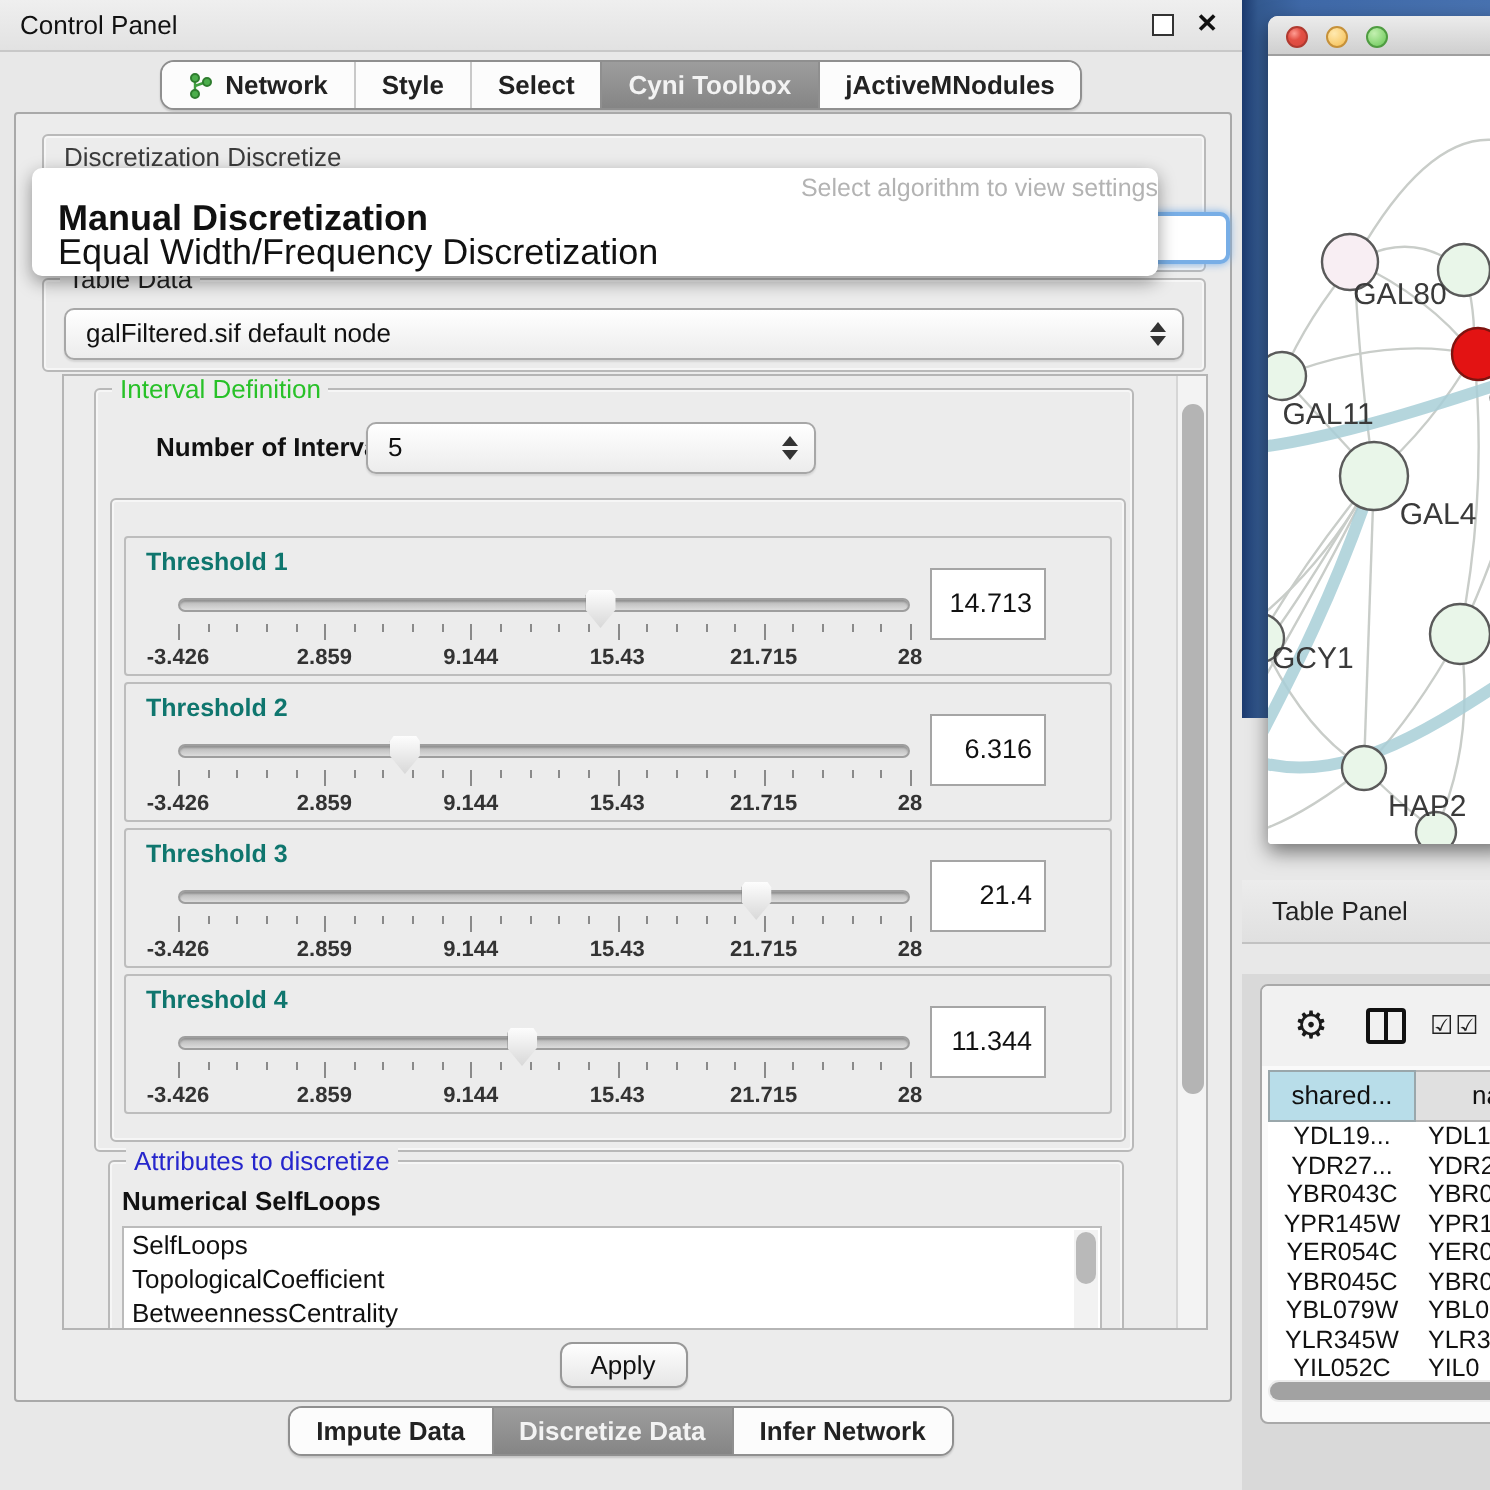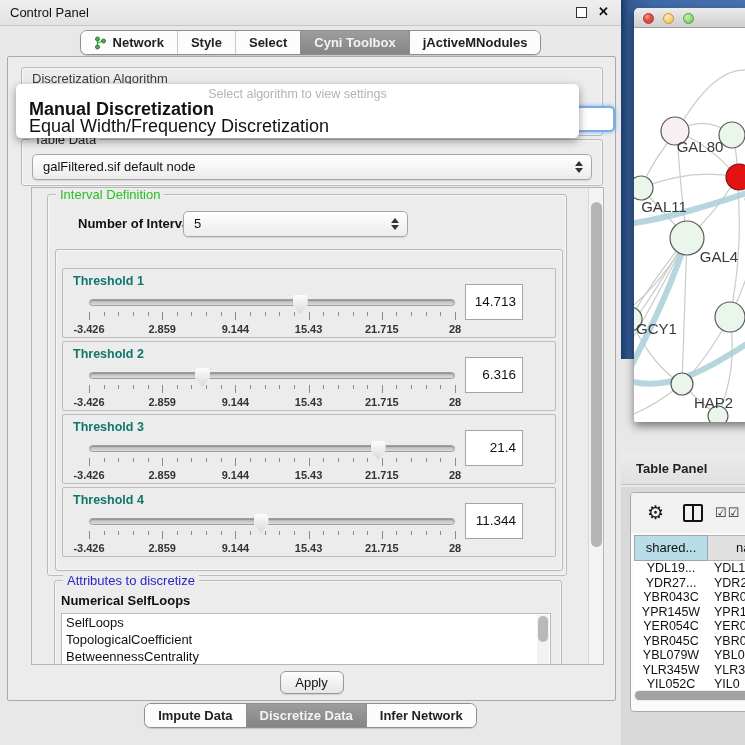--- a/index.html
+++ b/index.html
@@ -26,21 +26,21 @@
   .main-panel { position:absolute; left:7px; top:56px; width:609px; height:645px; background:#ececec; border:1px solid #a9a9a9; border-radius:2px; }
 
   .group-box { position:absolute; border:1px solid #b9b9b9; border-radius:3px; box-shadow:inset 0 0 0 1px rgba(255,255,255,.55); }
   .group-label { position:absolute; top:-8px; left:8px; background:#ececec; padding:0 4px; font-size:13px; }
 
   .disc-group { left:13px; top:10px; width:582px; height:69px; }
   .disc-label { position:absolute; left:10px; top:3px; font-size:13px; color:#3c3c3c; background:transparent; }
   .focus-combo-stub { position:absolute; left:551px; top:38px; width:42px; height:26px; background:#fff; border:2px solid #78aee6; border-radius:5px; box-shadow:0 0 4px #78aee6; }
 
   .algo-popup { position:absolute; left:8px; top:27px; width:563px; height:54px; background:#fff; border-radius:5px; box-shadow:0 3px 9px rgba(0,0,0,.4); z-index:30; overflow:hidden; }
-  .popup-placeholder { text-align:center; color:#b3b3b3; font-size:12.5px; padding-top:3px; }
+  .popup-placeholder { text-align:right; color:#b3b3b3; font-size:12.5px; padding-top:3px; }
   .popup-option { font-size:18px; color:#111; padding-left:13px; line-height:17px; }
   .popup-option.bold { font-weight:bold; }
 
   .tabledata-group { left:13px; top:82px; width:582px; height:47px; }
 
   .mac-combo { position:absolute; height:26px; background:linear-gradient(#ffffff,#ececec); border:1px solid #a7a7a7; border-radius:5px; font-size:13px; line-height:24px; padding-left:10px; color:#111; box-shadow:0 1px 1px rgba(0,0,0,.1); }
   .spinner { position:absolute; right:8px; top:50%; transform:translateY(-50%); width:8px; height:14px; }
   .spinner:before, .spinner:after { content:""; position:absolute; left:0; border-left:4px solid transparent; border-right:4px solid transparent; }
   .spinner:before { top:1px; border-bottom:5px solid #333; }
   .spinner:after { bottom:1px; border-top:5px solid #333; }
@@ -86,21 +86,21 @@
   .net-window { position:absolute; left:13px; top:8px; width:120px; height:414px; border-radius:5px 5px 2px 2px; box-shadow:0 4px 10px rgba(0,0,0,.5); background:#fff; overflow:hidden; }
   .mac-titlebar { position:absolute; left:0; top:0; right:0; height:20px; background:linear-gradient(#ececec,#cfcfcf); border-bottom:1px solid #9f9f9f; }
   .tl { position:absolute; top:4.5px; width:11px; height:11px; border-radius:50%; }
   .tl-red { left:9px; background:radial-gradient(circle at 35% 30%,#ff9d93,#e4504338 40%,#d8453a); background-color:#e25045; border:1px solid #b03a30; }
   .tl-yellow { left:29px; background:radial-gradient(circle at 35% 30%,#ffe9b0,#f5bd4f); border:1px solid #c6913a; }
   .tl-green { left:49px; background:radial-gradient(circle at 35% 30%,#c3f0b0,#67c654); border:1px solid #4f9c41; }
   .net-canvas { position:absolute; left:0; top:20px; width:120px; height:394px; background:#fff; }
   .net-canvas svg { display:block; }
   .net-canvas text { font-family:"Liberation Sans",sans-serif; font-size:15px; fill:#3a3a3a; }
 
-  .tablepanel-header { position:absolute; left:0; top:453px; width:124px; height:32px; background:linear-gradient(#ececec,#e0e0e0); border-bottom:1px solid #c2c2c2;font-weight:bold; }
+  .tablepanel-header { position:absolute; left:0; top:440px; width:124px; height:32px; background:linear-gradient(#ececec,#e0e0e0); border-bottom:1px solid #c2c2c2; }
   .tablepanel-title { position:absolute; left:15px; top:8px; font-size:13px; color:#222; }
   .tablepanel-body { position:absolute; left:0; top:487px; width:124px; height:258px; background:#d9d9d9; }
   .table-card { position:absolute; left:9px; top:5px; width:130px; height:220px; background:#fafafa; border:1px solid #a9a9a9; border-radius:4px; overflow:hidden; }
   .tp-toolbar { position:absolute; left:0; top:0; right:0; height:40px; background:#f1f1f1; }
   .gear-glyph { position:absolute; left:16px; top:8px; font-size:19px; color:#1a1a1a; }
   .split-icon { position:absolute; left:52px; top:11px; width:20px; height:18px; border:2px solid #111; border-radius:2px; }
   .split-icon:before { content:""; position:absolute; left:7px; top:0; bottom:0; width:2px; background:#111; }
   .check-glyphs { position:absolute; left:84px; top:12px; font-size:13px; color:#222; letter-spacing:1px; }
   .tp-header { position:absolute; left:3px; top:42px; height:26px; display:flex; }
   .tp-hcell { border:1px solid #9aa7ab; font-size:13px; line-height:24px; text-align:center; color:#111; }
@@ -146,21 +146,21 @@
         </div>
         <div class="tab">
           <span class="tab-label">jActiveMNodules</span>
         </div>
       </div>
   </div>
 
   <div class="main-panel">
 
     <div class="group-box disc-group">
-      <span class="disc-label">Discretization Algorithm</span>
+      <span class="disc-label">Discretization Discretize</span>
       <span class="focus-combo-stub"></span>
     </div>
 
     <div class="algo-popup">
       <div class="popup-placeholder">Select algorithm to view settings</div>
       <div id="popup-options">
           <div class="popup-option bold">Manual Discretization</div>
           <div class="popup-option">Equal Width/Frequency Discretization</div>
         </div>
     </div>

